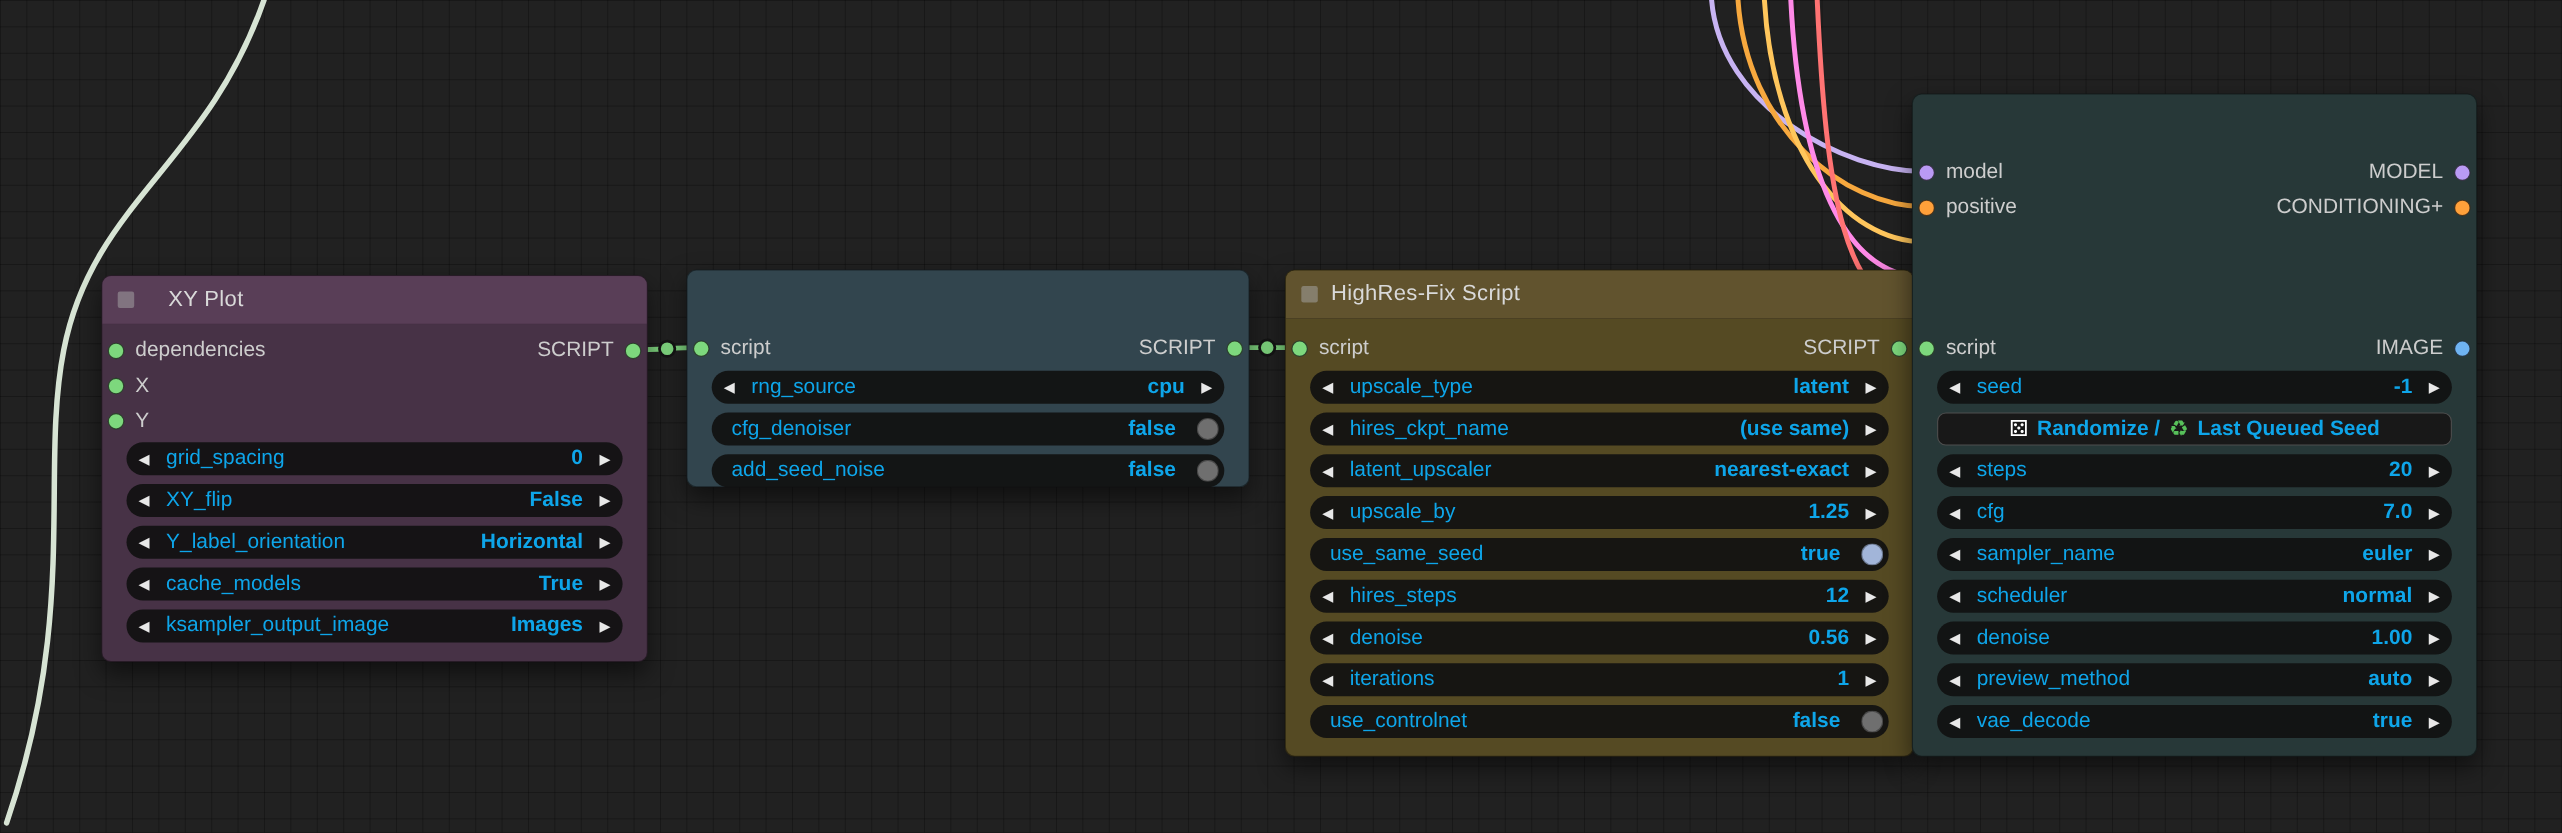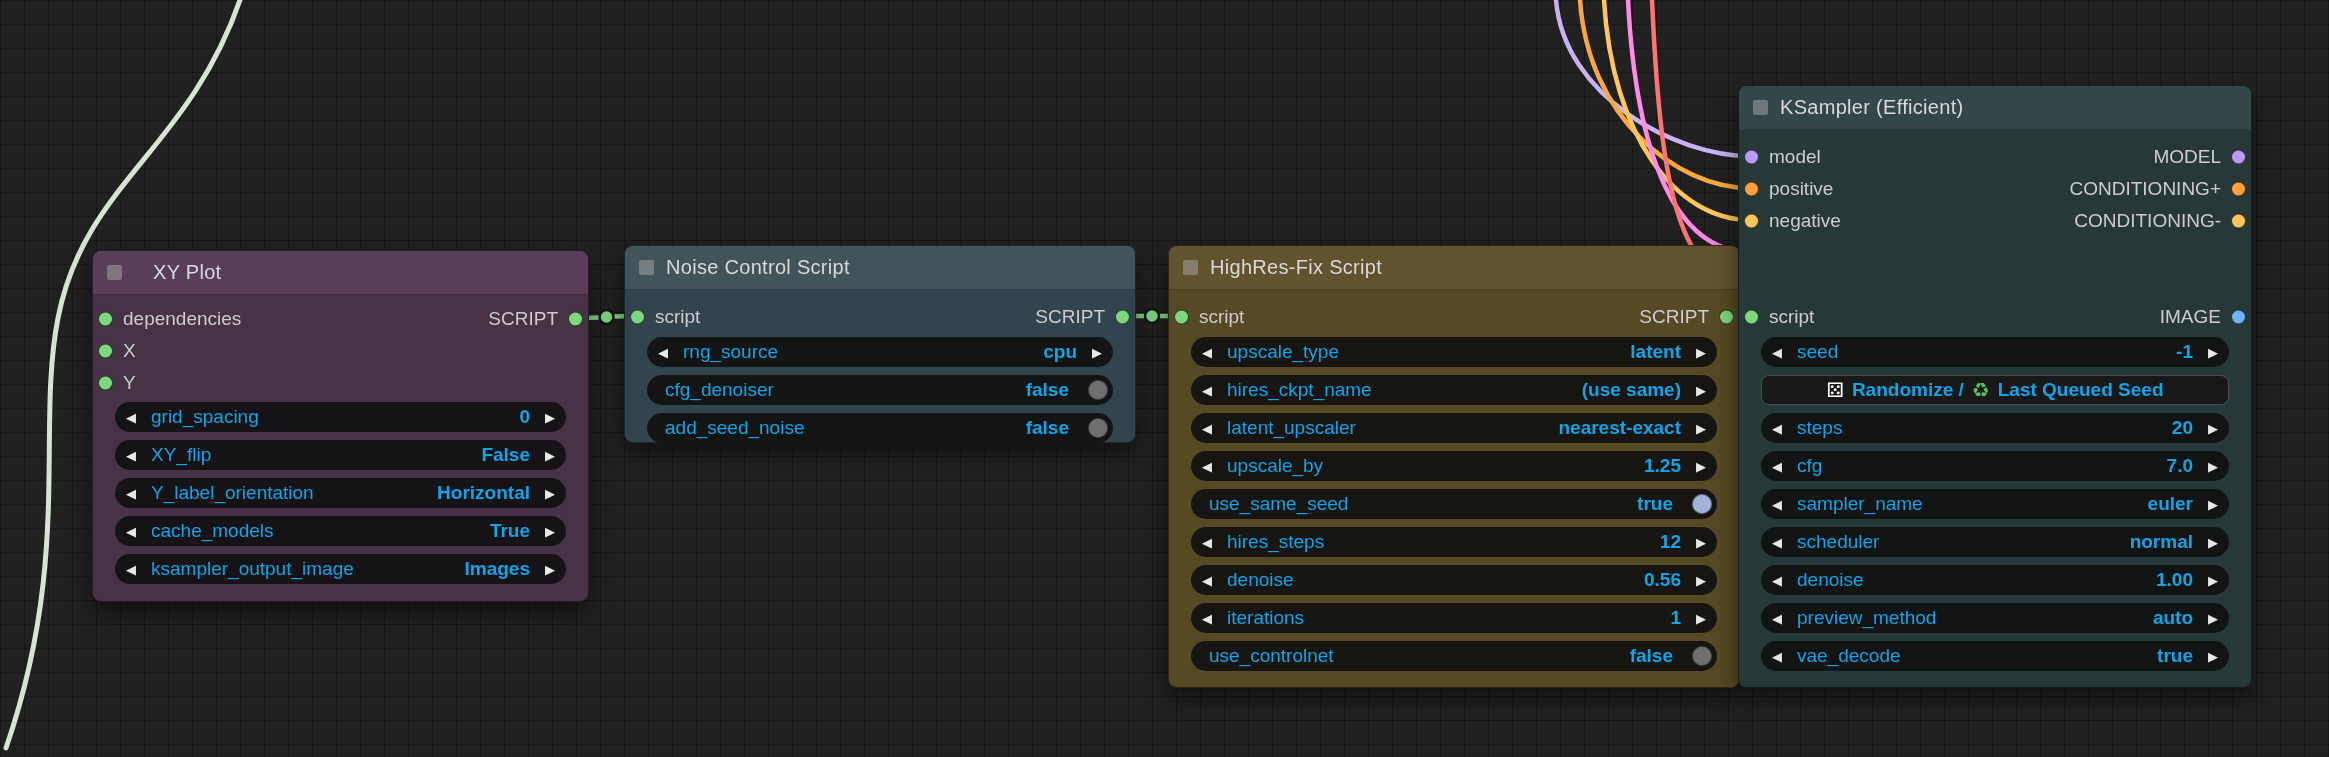--- a/index.html
+++ b/index.html
@@ -133,24 +133,20 @@
         <span class="w-arrow right">▶</span>
       </div>
       <div class="widget combo" style="top: 303px;">
         <span class="w-arrow left">◀</span>
         <span class="w-label">ksampler_output_image</span>
         <span class="w-value">Images</span>
         <span class="w-arrow right">▶</span>
       </div>
     </div>
     <div class="node" style="left: 624px; top: 245px; width: 512px; height: 198px; background: rgb(50, 69, 78);">
-      <div class="node-header" style="background: rgb(65, 84, 90);">
-        <span class="collapse-box"></span>
-        <span class="node-title">Noise Control Script</span>
-      </div>
       <div class="slot-row" style="top: 56px;">
         <span class="port in" style="background: rgb(125, 216, 125);"></span>
         <span class="slot-label in">script</span>
         <span class="port out" style="background: rgb(125, 216, 125);"></span>
         <span class="slot-label out">SCRIPT</span>
       </div>
       <div class="widget combo" style="top: 91px;">
         <span class="w-arrow left">◀</span>
         <span class="w-label">rng_source</span>
         <span class="w-value">cpu</span>
@@ -225,42 +221,32 @@
         <span class="w-value">1</span>
         <span class="w-arrow right">▶</span>
       </div>
       <div class="widget toggle" style="top: 395px;">
         <span class="w-label">use_controlnet</span>
         <span class="w-value">false</span>
         <span class="toggle-dot" style="background: rgb(111, 111, 111);"></span>
       </div>
     </div>
     <div class="node" style="left: 1738px; top: 85px; width: 514px; height: 603px; background: rgb(39, 56, 56);">
-      <div class="node-header" style="background: rgb(52, 71, 72);">
-        <span class="collapse-box"></span>
-        <span class="node-title">KSampler (Efficient)</span>
-      </div>
       <div class="slot-row" style="top: 56px; text-align: right;">
         <span class="port in" style="background: rgb(185, 154, 244);"></span>
         <span class="slot-label in">model</span>
         <span class="port out" style="background: rgb(185, 154, 244);"></span>
         <span class="slot-label out">MODEL</span>
       </div>
       <div class="slot-row" style="top: 88px; padding-left: 20px;">
         <span class="port in" style="background: rgb(255, 160, 58);"></span>
         <span class="slot-label in">positive</span>
         <span class="port out" style="background: rgb(255, 160, 58);"></span>
         <span class="slot-label out">CONDITIONING+</span>
       </div>
-      <div class="slot-row" style="top: 120px;">
-        <span class="port in" style="background: rgb(255, 198, 92);"></span>
-        <span class="slot-label in">negative</span>
-        <span class="port out" style="background: rgb(255, 198, 92);"></span>
-        <span class="slot-label out">CONDITIONING-</span>
-      </div>
       <div class="slot-row" style="top: 216px;">
         <span class="port in" style="background: rgb(125, 216, 125);"></span>
         <span class="slot-label in">script</span>
         <span class="port out" style="background: rgb(111, 179, 242);"></span>
         <span class="slot-label out">IMAGE</span>
       </div>
       <div class="widget combo" style="top: 251px;">
         <span class="w-arrow left">◀</span>
         <span class="w-label">seed</span>
         <span class="w-value">-1</span>

